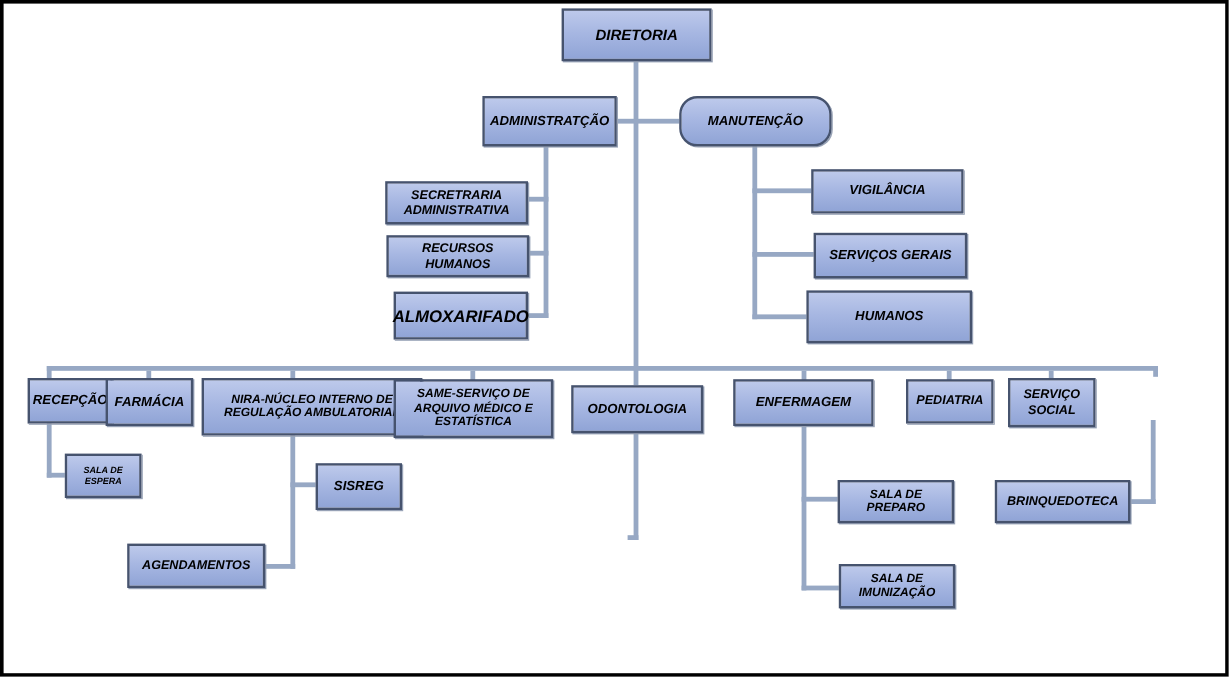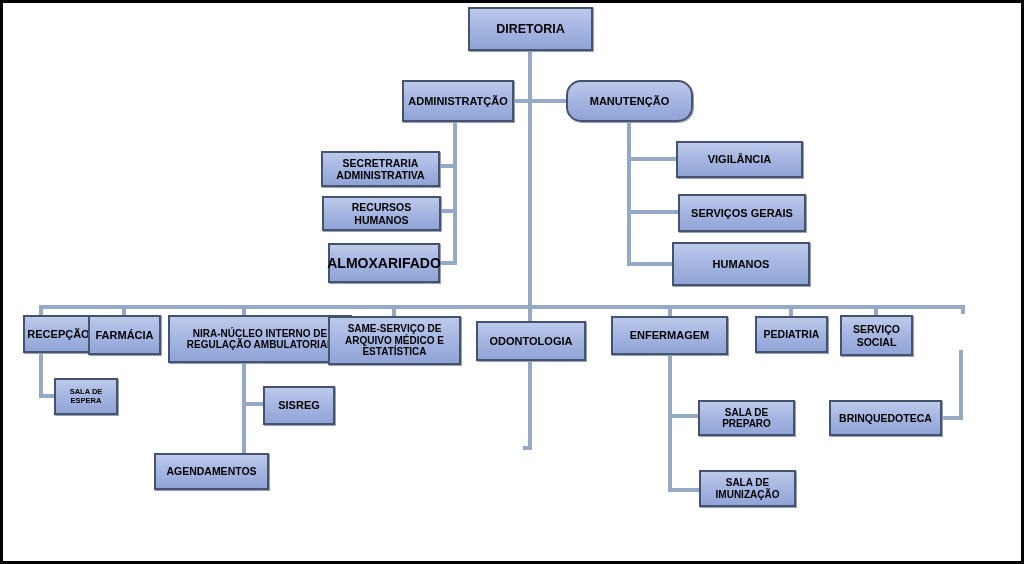--- a/index.html
+++ b/index.html
@@ -16,20 +16,21 @@
     position:absolute;
     box-sizing:border-box;
     background:linear-gradient(180deg,#bdc9eb 0%,#a7b7e2 45%,#90a4d6 100%);
     border:2px solid #46536e;
     box-shadow:1px 1px 0 #97a2b6;
     display:flex;align-items:center;justify-content:center;
     text-align:center;
     color:#000;
     font-weight:bold;
     line-height:1.15;
+    font-style:italic;
   }
   .node span{white-space:pre-line;}
   .ln{position:absolute;background:#97a8c4;}
 </style>
 </head>
 <body>
 
 <div id="frame">
 
   <div class="ln" style="left:525px;top:48px;width:4px;height:270px;"></div>
@@ -134,21 +135,21 @@
       <span>SERVIÇO
 SOCIAL</span>
     </div>
 
   <div class="node" style="left:51px;top:375px;width:64px;height:37px;font-size:7.5px;">
       <span>SALA DE ESPERA</span>
     </div>
   <div class="node" style="left:260px;top:383px;width:72px;height:39px;font-size:11px;">
       <span>SISREG</span>
     </div>
-  <div class="node" style="left:103px;top:450px;width:115px;height:37px;font-size:10.5px;margin-left:48px;">
+  <div class="node" style="left:103px;top:450px;width:115px;height:37px;font-size:10.5px;">
       <span>AGENDAMENTOS</span>
     </div>
   <div class="node" style="left:695px;top:397px;width:97px;height:36px;font-size:10px;">
       <span>SALA DE PREPARO</span>
     </div>
   <div class="node" style="left:696px;top:467px;width:97px;height:37px;font-size:10px;">
       <span>SALA DE
 IMUNIZAÇÃO</span>
     </div>
   <div class="node" style="left:826px;top:397px;width:113px;height:36px;font-size:10.5px;">

